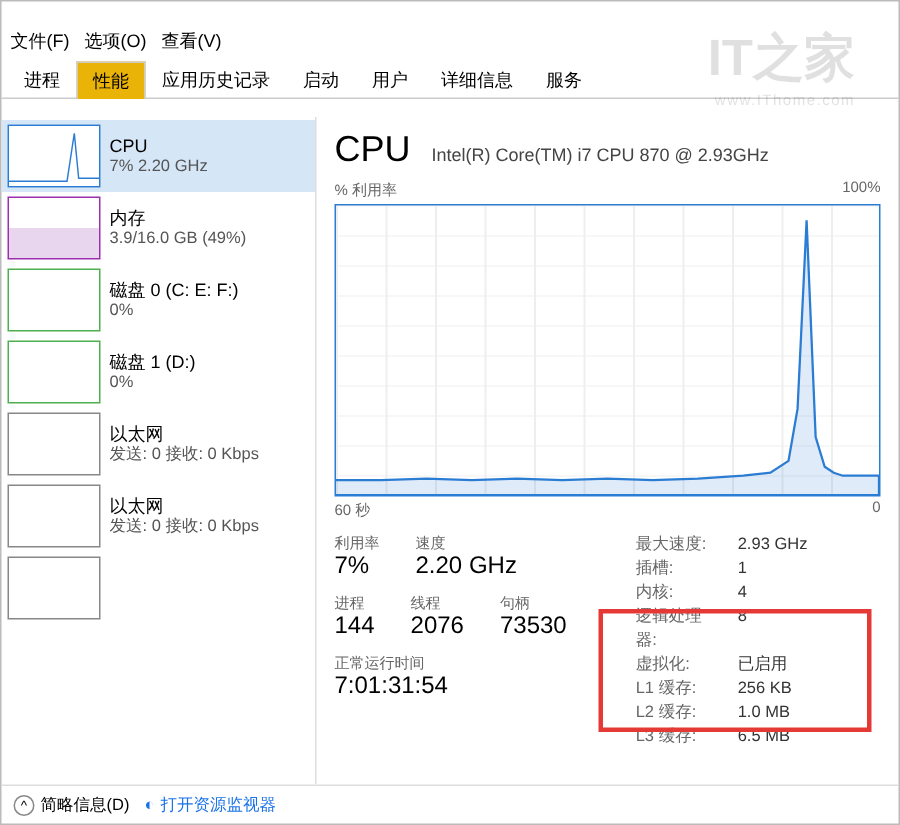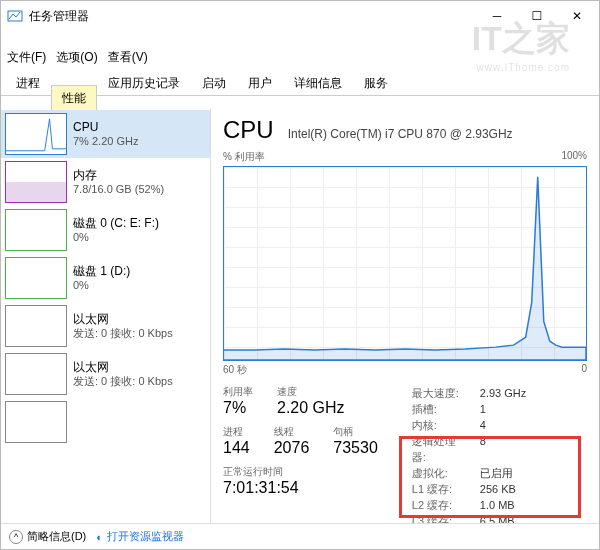--- a/index.html
+++ b/index.html
@@ -5,21 +5,21 @@
 * { margin: 0; padding: 0; box-sizing: border-box; font-family: "Microsoft YaHei", "Segoe UI", sans-serif; }
 body { background: #fff; width: 600px; height: 550px; overflow: hidden; position: relative; }
 .window { width: 600px; height: 550px; border: 1px solid #bbb; background: #fff; display: flex; flex-direction: column; }
 .titlebar { height: 30px; display: flex; align-items: center; padding: 0 2px 0 6px; }
 .titlebar .icon { width: 16px; height: 16px; margin-right: 6px; }
 .titlebar .title { font-size: 12px; flex: 1; }
 .titlebar .winbtn { width: 40px; height: 30px; display: flex; align-items: center; justify-content: center; font-size: 12px; cursor: default; }
 .menubar { height: 22px; display: flex; align-items: center; padding: 0 6px; font-size: 12px; gap: 10px; margin-top: 15px; }
 .tabs { height: 28px; display: flex; align-items: flex-end; padding: 0 4px; border-bottom: 1px solid #ccc; font-size: 12px; }
 .tab { padding: 4px 10px 3px; border: 1px solid transparent; border-bottom: none; cursor: default; }
-.tab.active { border-color: #ccc; background: #fef9c3; position: relative; top: 15px; }
+.tab.active { border-color: #ccc; background: #eab308; position: relative; top: 1px; }
 .content { flex: 1; display: flex; overflow: hidden; margin-top: 12px; }
 .sidebar { width: 210px; border-right: 1px solid #ddd; overflow-y: auto; padding: 2px 0; }
 .side-item { display: flex; padding: 3px 4px; gap: 6px; cursor: default; }
 .side-item.selected { background: #d5e6f7; }
 .thumb { width: 62px; height: 42px; border: 1px solid #aaa; background: #fff; position: relative; flex-shrink: 0; }
 .thumb.cpu { border-color: #2b7cd3; }
 .thumb.mem { border-color: #9b2fae; }
 .thumb.disk { border-color: #4caf50; }
 .thumb.eth { border-color: #888; }
 .side-text { display: flex; flex-direction: column; justify-content: center; font-size: 11px; line-height: 14px; min-width: 0; }
@@ -28,53 +28,41 @@
 .main { flex: 1; padding: 8px 12px; position: relative; overflow: hidden; }
 .cpu-header { display: flex; align-items: baseline; gap: 14px; }
 .cpu-title { font-size: 24px; font-weight: 400; }
 .cpu-name { font-size: 12px; color: #444; }
 .chart-label-row { display: flex; justify-content: space-between; font-size: 10px; color: #666; margin-top: 6px; }
 .chart { width: 100%; height: 195px; border: 1px solid #2b7cd3; margin-top: 2px; position: relative; background:
   linear-gradient(to right, #eee 1px, transparent 1px) 0 0/33px 100%,
   linear-gradient(to bottom, #eee 1px, transparent 1px) 0 0/100% 20px; }
 .chart svg { position: absolute; inset: 0; width: 100%; height: 100%; }
 .chart-bottom { display: flex; justify-content: space-between; font-size: 10px; color: #666; margin-top: 2px; }
-.stats { display: flex; margin-top: 8px; gap: 34px; font-size: 11px; }
+.stats { display: flex; margin-top: 8px; gap: 46px; font-size: 11px; }
 .stat-col { display: flex; flex-direction: column; gap: 2px; }
 .stat-label { color: #666; font-size: 10px; }
 .stat-value { font-size: 16px; }
 .stat-row { display: flex; gap: 24px; }
 .stat-pair { display: flex; flex-direction: column; }
 .details { font-size: 11px; color: #333; }
 .details .row { display: flex; gap: 12px; line-height: 16px; }
 .details .label { width: 56px; color: #666; }
 .redbox { position: absolute; border: 3px solid #e53935; }
 .footer { height: 26px; border-top: 1px solid #ddd; display: flex; align-items: center; padding: 0 8px; font-size: 11px; gap: 10px; }
 .footer .expand { display: flex; align-items: center; gap: 4px; cursor: default; }
 .footer .link { color: #1a73e8; cursor: default; display: flex; align-items: center; gap: 4px; }
 .watermark { position: absolute; top: 16px; right: 30px; font-size: 34px; font-weight: 700; color: rgba(0,0,0,0.12); pointer-events: none; font-family: Arial; }
 .watermark small { display:block; font-size: 10px; font-weight: 400; text-align: right; letter-spacing: 1px; }
 .thumb-spark { position:absolute; inset:0; }
 </style>
 </head>
 <body>
 
 <div class="window">
-  <div class="titlebar">
-    <span class="icon">
-      <svg viewBox="0 0 16 16">
-          <rect x="1" y="3" width="14" height="10" fill="none" stroke="#2b7cd3" stroke-width="1"></rect>
-          <polyline points="2,11 6,6 9,9 13,4" fill="none" stroke="#2b7cd3" stroke-width="1"></polyline>
-        </svg>
-    </span>
-    <span class="title">任务管理器</span>
-    <div class="winbtn">─</div>
-    <div class="winbtn">☐</div>
-    <div class="winbtn">✕</div>
-  </div>
 
   <div class="menubar">
     <span>文件(F)</span>
     <span>选项(O)</span>
     <span>查看(V)</span>
   </div>
 
   <div class="tabs">
     <div class="tab">进程</div>
     <div class="tab active">性能</div>
@@ -97,21 +85,21 @@
             <span class="name">CPU</span>
             <span class="sub">7% 2.20 GHz</span>
           </div>
       </div>
       <div class="side-item">
         <div class="thumb mem">
             <div style="position:absolute;left:0;right:0;bottom:0;height:49%;background:#e8d5ee"></div>
           </div>
         <div class="side-text">
             <span class="name">内存</span>
-            <span class="sub">7.8/16.0 GB (52%)</span>
+            <span class="sub">3.9/16.0 GB (49%)</span>
           </div>
       </div>
       <div class="side-item">
         <div class="thumb disk"></div>
         <div class="side-text">
             <span class="name">磁盘 0 (C: E: F:)</span>
             <span class="sub">0%</span>
           </div>
       </div>
       <div class="side-item">

